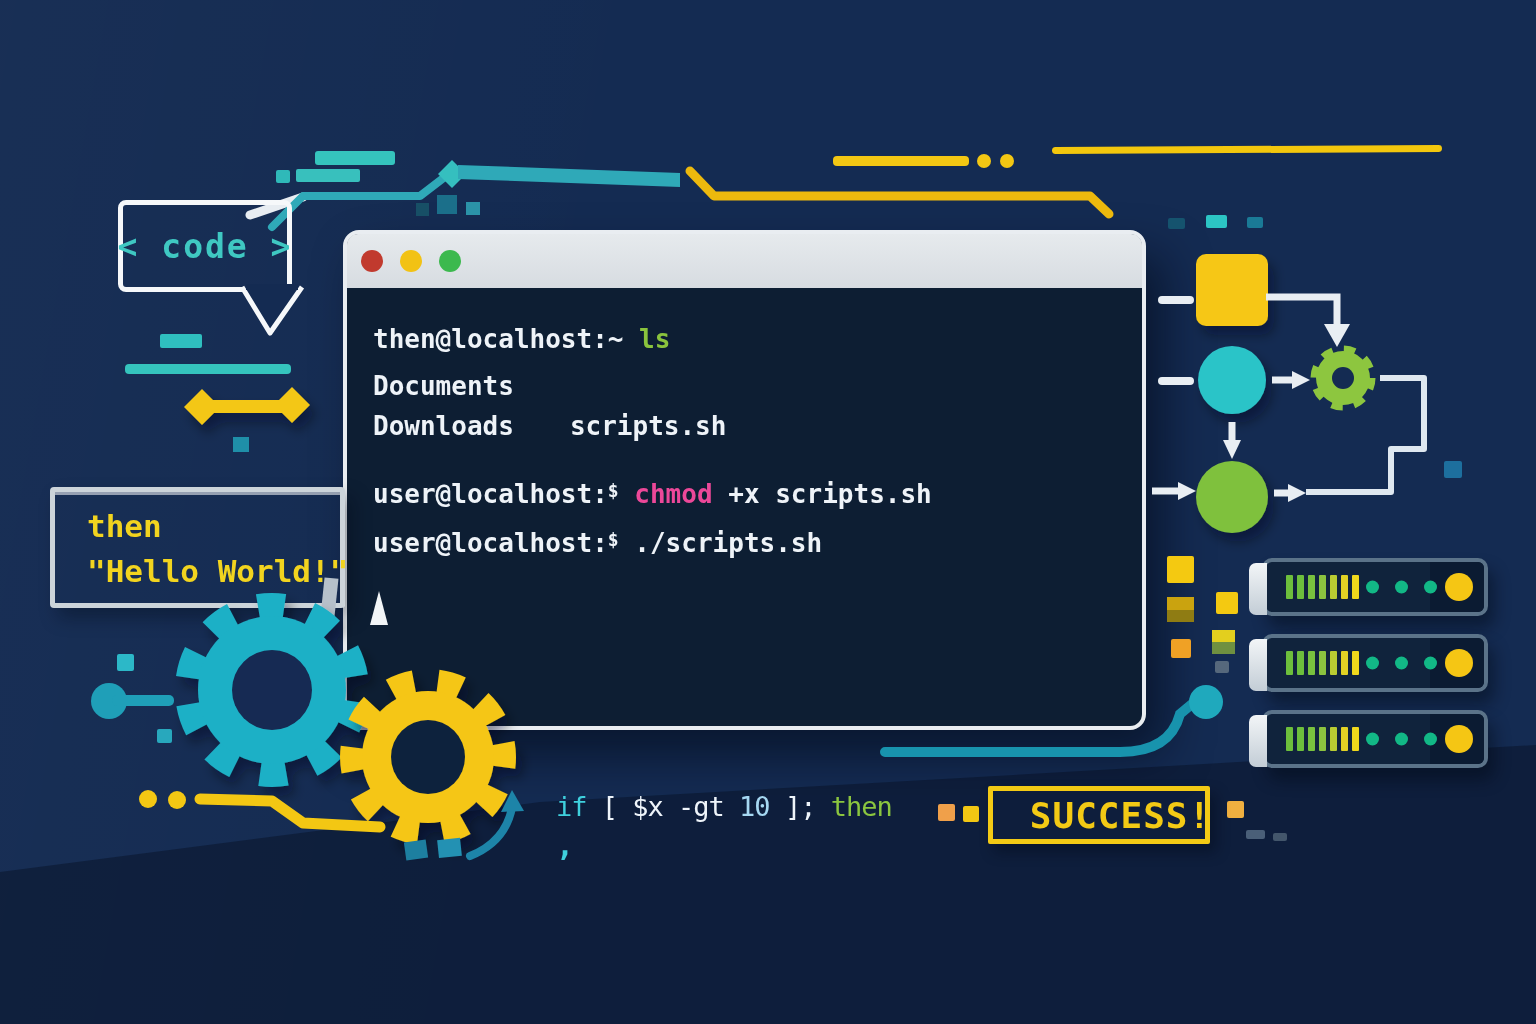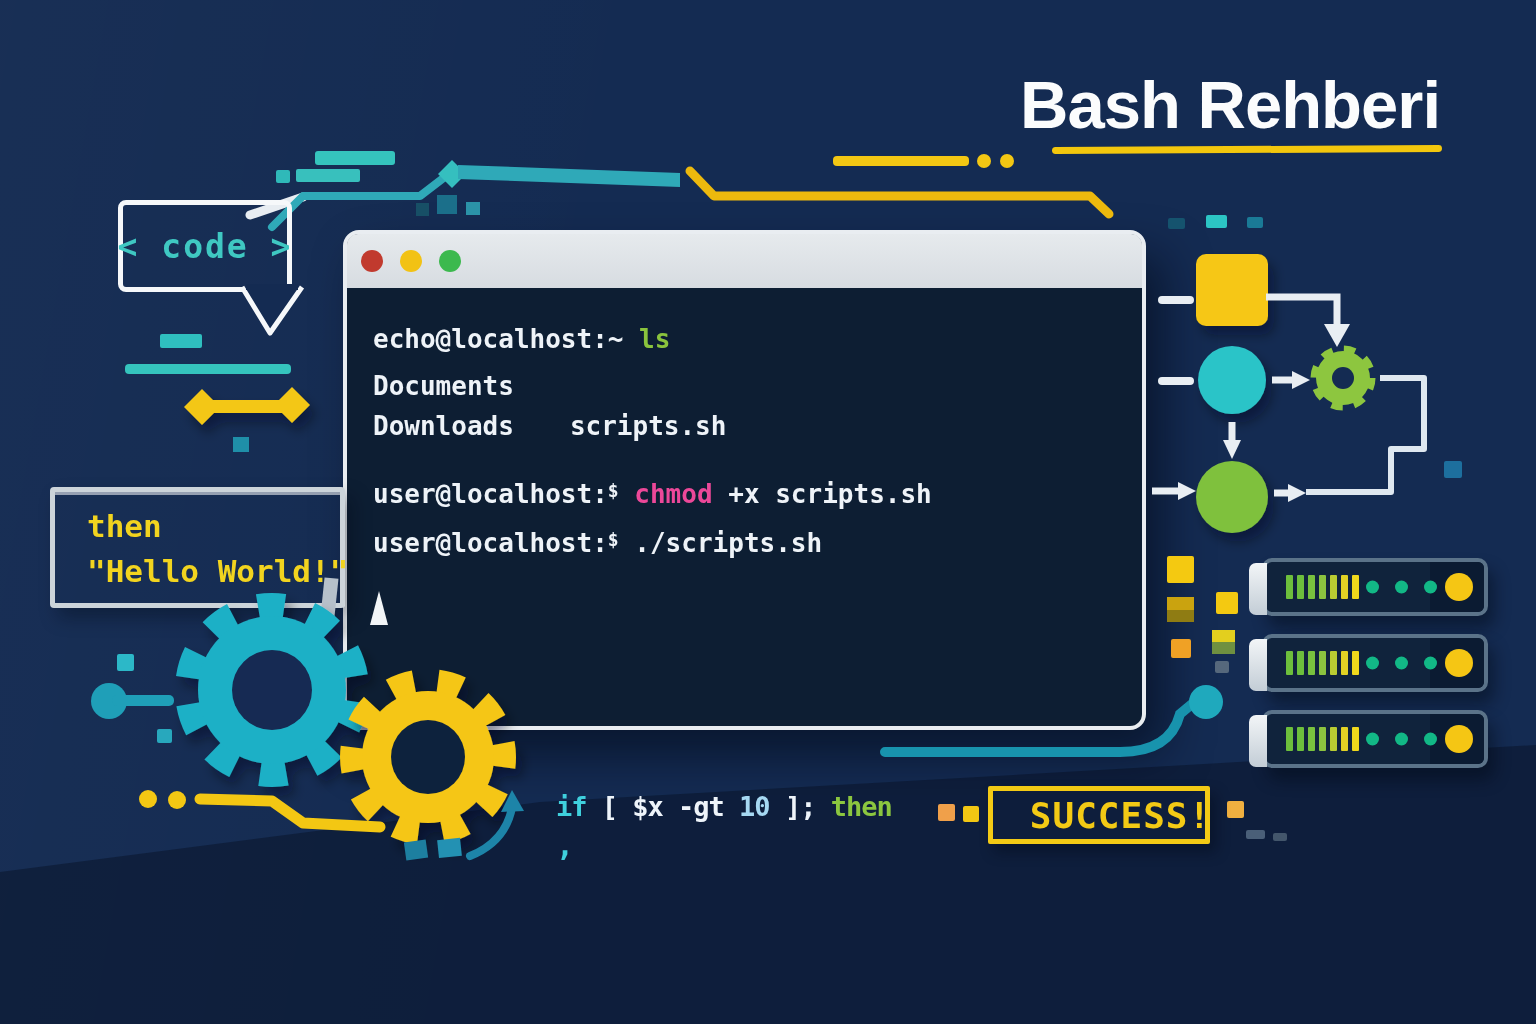--- a/index.html
+++ b/index.html
@@ -45,21 +45,21 @@
 
   
   .echo-box{position:absolute;left:50px;top:487px;width:295px;height:121px;z-index:1;
     border:5px solid #ccd4da;border-radius:4px;box-sizing:border-box;
     box-shadow:inset 0 3px 0 rgba(255,255,255,.55), 8px 10px 18px rgba(2,8,20,.35);
     color:#f2d41f;font-weight:700;font-size:31px;}
   .echo-l1{position:absolute;left:32px;top:16px;}
   .echo-l2{position:absolute;left:32px;top:61px;white-space:pre;}
 
   
-  .code-line{position:absolute;left:556px;top:791px;z-index:3;font-weight:700;
+  .code-line{position:absolute;left:556px;top:791px;z-index:3;font-weight:400;
     font-size:27px;letter-spacing:-1px;color:#eef4fa;white-space:pre;}
   .code-line .kw{color:#3fd0dd;}
   .code-line .num{color:#a6d8f2;}
   .code-line .then{color:#8bc63f;}
   .code-comma{position:absolute;left:556px;top:828px;z-index:3;font-weight:700;
     font-size:30px;color:#3fd0dd;}
 
   
   .success{position:absolute;left:988px;top:786px;width:222px;height:58px;z-index:3;
     border:5px solid #f3ca15;box-sizing:border-box;border-radius:2px;
@@ -93,21 +93,21 @@
 <div class="canvas">
   <div class="bg-shade"></div>
 
   <div class="terminal">
     <div class="titlebar">
       <span class="tl-dot" style="background:#c13a2e"></span>
       <span class="tl-dot" style="background:#f2c214"></span>
       <span class="tl-dot" style="background:#3cb94e"></span>
     </div>
     <div class="term-lines">
-      <div class="tline t1"><span>echo@localhost:~</span> <span class="cmd-green">ls</span></div>
+      <div class="tline t1"><span>then@localhost:~</span> <span class="cmd-green">ls</span></div>
       <div class="tline t2"><span>Documents</span></div>
       <div class="tline t3"><span>Downloads</span><span class="gap-item">scripts.sh</span></div>
       <div class="tline t4"><span>user@localhost:</span><span class="dollar">$</span> <span class="cmd-yellow">chmod</span> <span>+x scripts.sh</span></div>
       <div class="tline t5"><span>user@localhost:</span><span class="dollar">$</span> <span>./scripts.sh</span></div>
     </div>
   </div>
 
   <div class="echo-box">
     <div class="echo-l1">then</div>
     <div class="echo-l2">"Hello World!"</div>
@@ -244,21 +244,20 @@
   </svg>
 
   <div class="bubble">
     <span class="bubble-label">&lt; code &gt;</span>
     <svg class="bubble-tail" width="70" height="52">
       <path d="M4,0 L32,46 L64,0" fill="#142b52" stroke="#f6f8fa" stroke-width="5" stroke-linejoin="round"></path>
       <rect x="8" y="-3" width="52" height="6" fill="#142b52"></rect>
     </svg>
   </div>
 
-  <div class="title">Bash Rehberi</div>
   <div class="title-underline"></div>
 
   <div class="code-line"><span class="kw">if</span> <span>[ $x -gt</span> <span class="num">10</span> <span>];</span> <span class="then">then</span></div>
   <div class="code-comma">,</div>
 
   <div class="success">
     <span class="success-label">SUCCESS!</span>
   </div>
 
   <div class="rack" style="top:558px">

